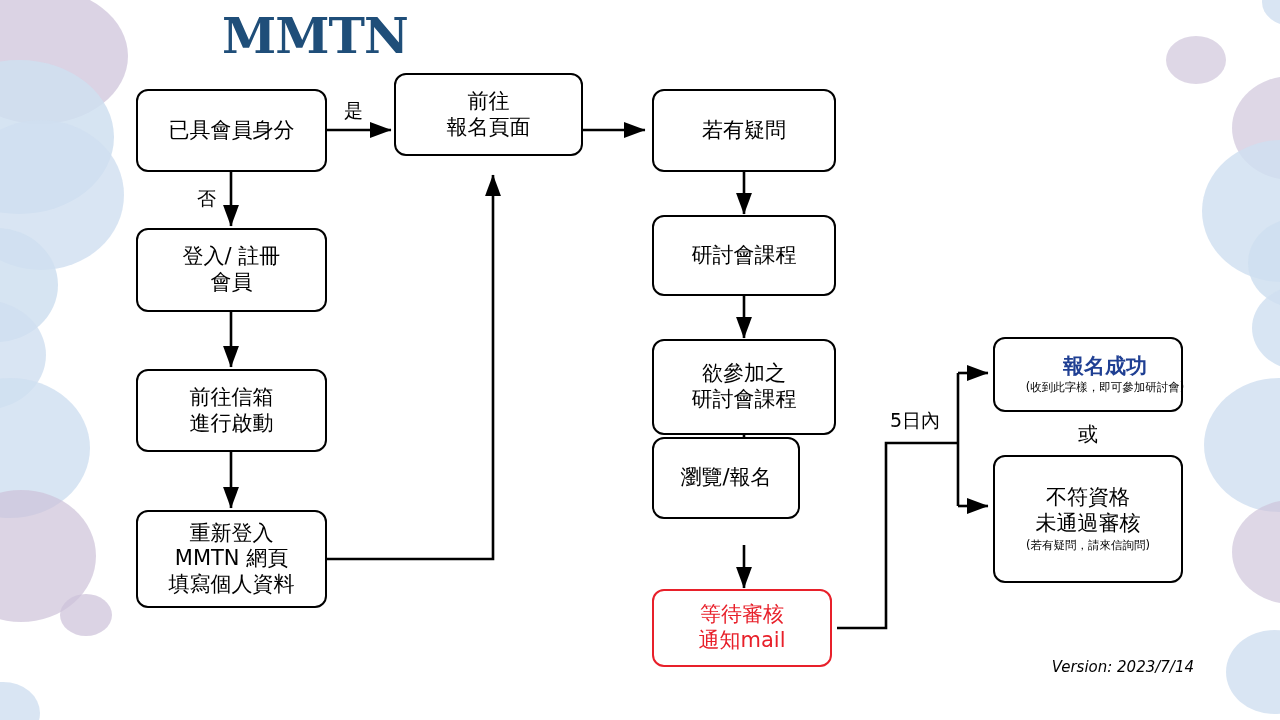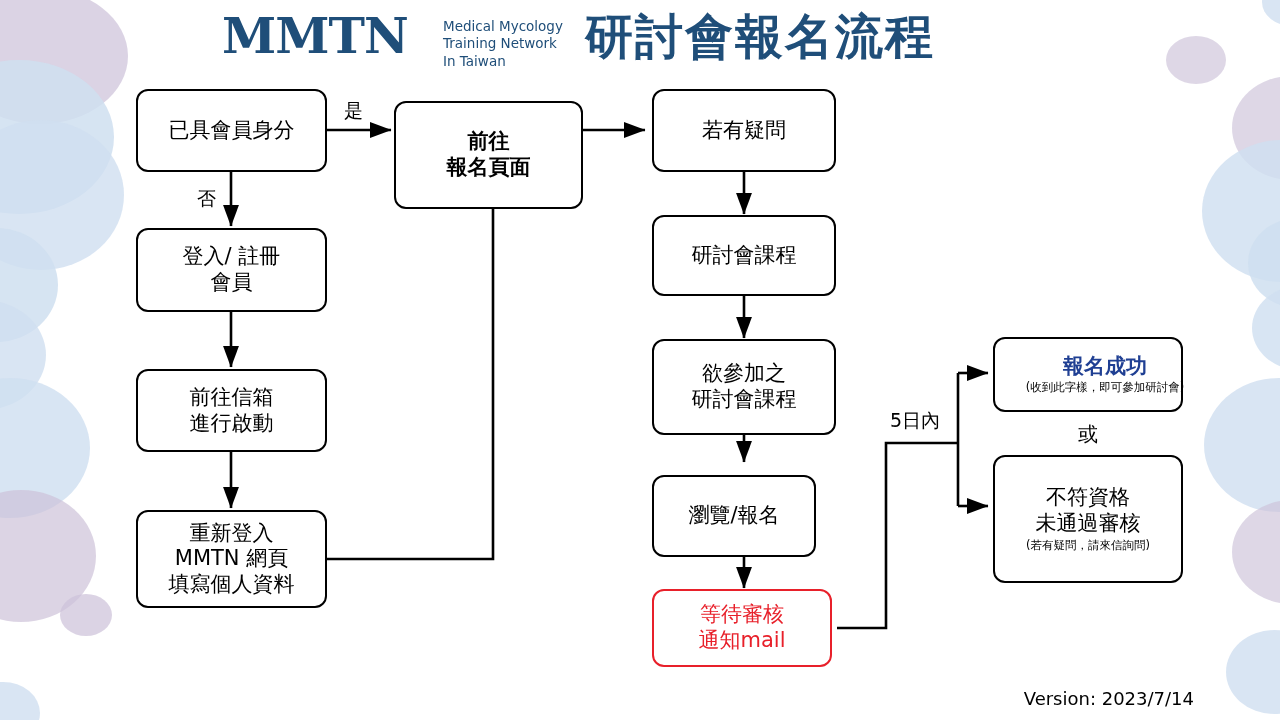--- a/index.html
+++ b/index.html
@@ -57,22 +57,22 @@
   .edge-label{
     position:absolute;font-size:19px;color:#000;white-space:nowrap;
     line-height:1;
   }
   .or-label{
     position:absolute;font-size:20px;color:#000;white-space:nowrap;line-height:1;
   }
 
   
   #version{
-    position:absolute;right:86px;top:688px;
-    font-size:18px;color:#000;white-space:nowrap;
+    position:absolute;right:86px;top:658px;
+    font-size:15px;font-style:italic;color:#000;white-space:nowrap;
   }
 
   
   #wires{position:absolute;left:0;top:0;width:1280px;height:720px;}
 </style>
 </head>
 <body>
 
 <div id="stage">
 
@@ -91,24 +91,22 @@
   <div class="deco" style="left:1232px;top:76px;width:118px;height:104px;background:#cdc2d9;opacity:.66;"></div>
   <div class="deco" style="left:1202px;top:140px;width:160px;height:142px;background:#cfdff0;opacity:.82;"></div>
   <div class="deco" style="left:1248px;top:218px;width:100px;height:90px;background:#cfdff0;opacity:.85;"></div>
   <div class="deco" style="left:1252px;top:286px;width:96px;height:84px;background:#cfdff0;opacity:.82;"></div>
   <div class="deco" style="left:1204px;top:378px;width:150px;height:134px;background:#cfdff0;opacity:.8;"></div>
   <div class="deco" style="left:1232px;top:500px;width:120px;height:104px;background:#cdc2d9;opacity:.66;"></div>
   <div class="deco" style="left:1226px;top:630px;width:96px;height:84px;background:#cfdff0;opacity:.8;"></div>
 
   <div id="logo-block">
     <div id="logo-mark">MMTN</div>
-    <div id="logo-sub">Medical Mycology<br>Training Network<br>In Taiwan</div>
-  </div>
-
-  <div id="page-title">研討會報名流程</div>
+  </div>
+
 
   <svg id="wires" viewBox="0 0 1280 720" xmlns="http://www.w3.org/2000/svg">
     <defs>
       <marker id="ah" markerWidth="9" markerHeight="9" refX="8.2" refY="3.1" orient="auto" markerUnits="strokeWidth">
         <path d="M0,0 L8.4,3.1 L0,6.2 z" fill="#000"></path>
       </marker>
     </defs>
     <g stroke="#000" stroke-width="2.6" fill="none">
 
       <path d="M327,130 L391,130" marker-end="url(#ah)"></path>
@@ -154,39 +152,39 @@
     <span class="l">前往信箱</span>
     <span class="l">進行啟動</span>
   </div>
 
   <div class="node" style="left:136px;top:510px;width:191px;height:98px;">
     <span class="l">重新登入</span>
     <span class="l">MMTN 網頁</span>
     <span class="l">填寫個人資料</span>
   </div>
 
-  <div class="node" style="left:394px;top:101px;width:189px;height:108px;font-weight:bold;">
+  <div class="node" style="left:394px;top:73px;width:189px;height:83px;">
     <span class="l">前往</span>
     <span class="l">報名頁面</span>
   </div>
 
   <div class="node" style="left:652px;top:89px;width:184px;height:83px;">
     <span class="l">若有疑問</span>
   </div>
 
   <div class="node" style="left:652px;top:215px;width:184px;height:81px;">
     <span class="l">研討會課程</span>
   </div>
 
   <div class="node" style="left:652px;top:339px;width:184px;height:96px;">
     <span class="l">欲參加之</span>
     <span class="l">研討會課程</span>
   </div>
 
-  <div class="node" style="left:652px;top:475px;width:164px;height:82px;">
+  <div class="node" style="left:652px;top:437px;width:148px;height:82px;">
     <span class="l">瀏覽/報名</span>
   </div>
 
   <div class="node red" style="left:652px;top:589px;width:180px;height:78px;text-align:center;">
     <span class="l">等待審核</span>
     <span class="l">通知mail</span>
   </div>
 
   <div class="node" style="left:993px;top:337px;width:190px;height:75px;padding-left:34px;">
     <span class="big-blue">報名成功</span>

